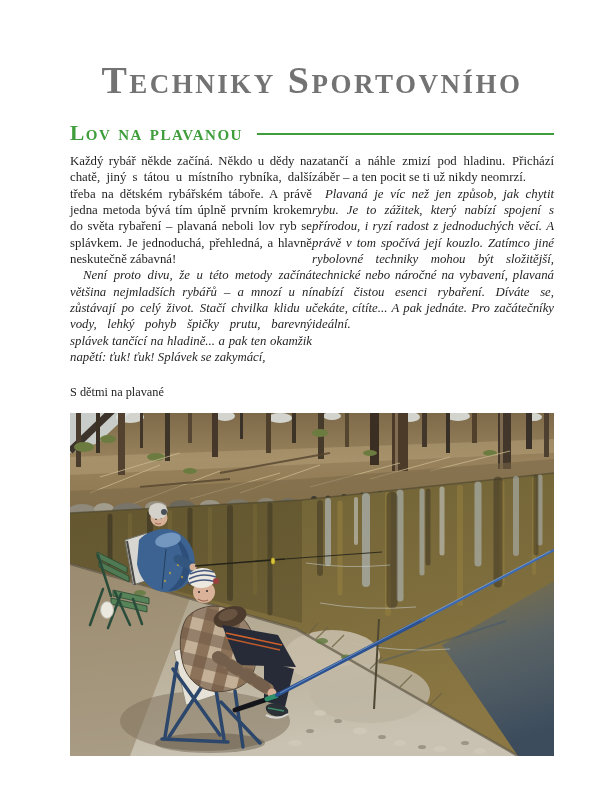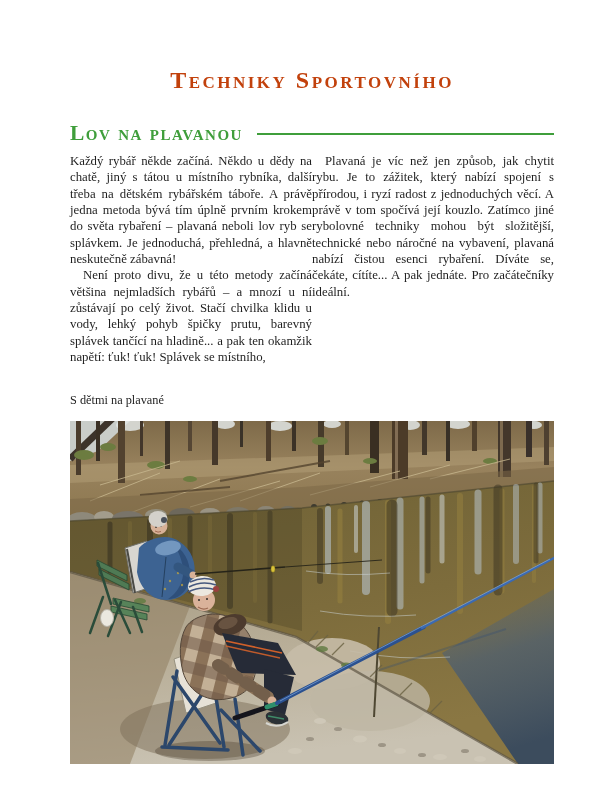--- a/index.html
+++ b/index.html
@@ -5,34 +5,34 @@
   html,body{margin:0;padding:0;}
   body{
     width:612px;height:800px;overflow:hidden;background:#ffffff;
     font-family:"Liberation Serif", serif;color:#1f1f1f;
   }
   .sheet{position:relative;width:612px;height:800px;background:#ffffff;}
   .content{padding:0 58px 0 70px;}
   .title{
     margin:62px 0 0 0;text-align:center;
     font-variant:small-caps;font-weight:bold;
-    font-size:24px;line-height:37px;letter-spacing:2.5px;
-    color:#c2410c;
+    font-size:38px;line-height:37px;letter-spacing:2.5px;
+    color:#737373;
   }
   .heading-row{display:flex;align-items:center;gap:14px;margin-top:22px;}
   .heading{
     font-variant:small-caps;font-weight:bold;font-size:21.5px;
     letter-spacing:1.5px;color:#3f9e3b;white-space:nowrap;
   }
   .rule{flex:1;height:2px;background:#3f9e3b;}
   .cols{display:flex;margin-top:7px;}
   .col{flex:1;font-size:12.8px;line-height:16.35px;text-align:justify;}
   .col p{margin:0;}
-  .col p.indent{text-indent:13px;}
-  .caption{margin-top:28px;font-size:12.3px;color:#242424;}
+  .col p.indent{text-indent:13px;font-style:italic;}
+  .caption{margin-top:20px;font-size:12.3px;color:#242424;}
   .photo-wrap{margin-top:13px;width:484px;height:343px;overflow:hidden;}
   .photo-wrap svg{display:block;}
 </style>
 </head>
 <body>
 
 <div class="sheet">
   <div class="content">
 
     <div class="title">
@@ -40,23 +40,24 @@
     </div>
 
     <div class="heading-row">
       <span class="heading">Lov na plavanou</span>
       <span class="rule"></span>
     </div>
 
     <div class="cols">
       <div class="col">
         <p>Každý rybář někde začíná. Někdo u dědy na chatě, jiný s tátou u místního rybníka, další třeba na dětském rybářském táboře. A právě jedna metoda bývá tím úplně prvním krokem do světa rybaření – plavaná neboli lov ryb se splávkem. Je jednoduchá, přehledná, a hlavně neskutečně zábavná!</p>
-        <p class="indent">Není proto divu, že u této metody začíná většina nejmladších rybářů – a mnozí u ní zůstávají po celý život. Stačí chvilka klidu u vody, lehký pohyb špičky prutu, barevný splávek tančící na hladině... a pak ten okamžik napětí: ťuk! ťuk! Splávek se místního,</p>
+        <p class="indent">Není proto divu, že u této metody začíná většina nejmladších rybářů – a mnozí u ní zůstávají po celý život. Stačí chvilka klidu u vody, lehký pohyb špičky prutu, barevný splávek tančící na hladině... a pak ten okamžik napětí: ťuk! ťuk! Splávek se zakymácí,</p>
       </div>
       <div class="col">
+        <p>zatančí a náhle zmizí pod hladinu. Přichází záběr – a ten pocit se ti už nikdy neomrzí.</p>
         <p class="indent">Plavaná je víc než jen způsob, jak chytit rybu. Je to zážitek, který nabízí spojení s přírodou, i ryzí radost z jednoduchých věcí. A právě v tom spočívá její kouzlo. Zatímco jiné rybolovné techniky mohou být složitější, technické nebo náročné na vybavení, plavaná nabízí čistou esenci rybaření. Díváte se, čekáte, cítíte... A pak jednáte. Pro začátečníky ideální.</p>
       </div>
     </div>
 
     <div class="caption">S dětmi na plavané</div>
 
     <div class="photo-wrap">
       <svg viewBox="0 0 484 343" width="484" height="343" preserveAspectRatio="none">
         <defs>
           <linearGradient id="gGround" x1="0" y1="0" x2="0" y2="1">

